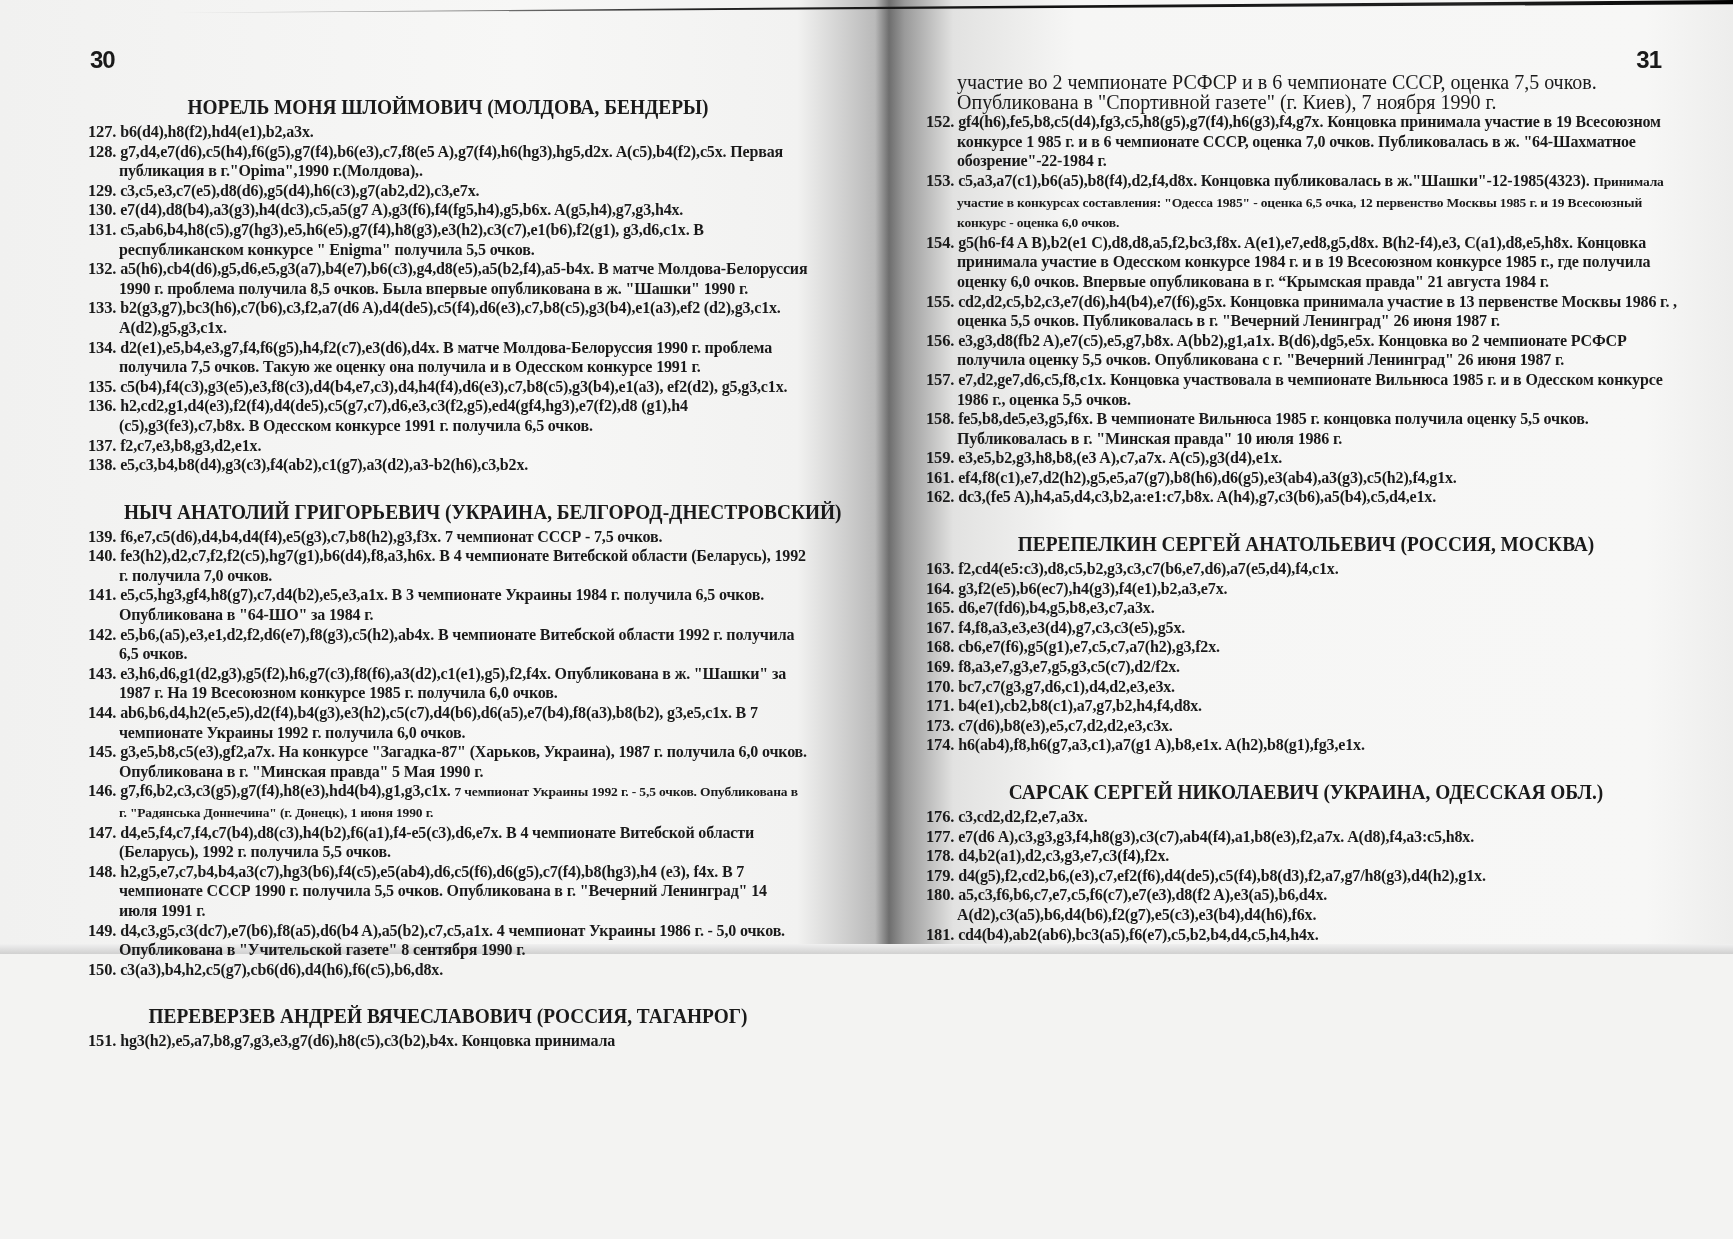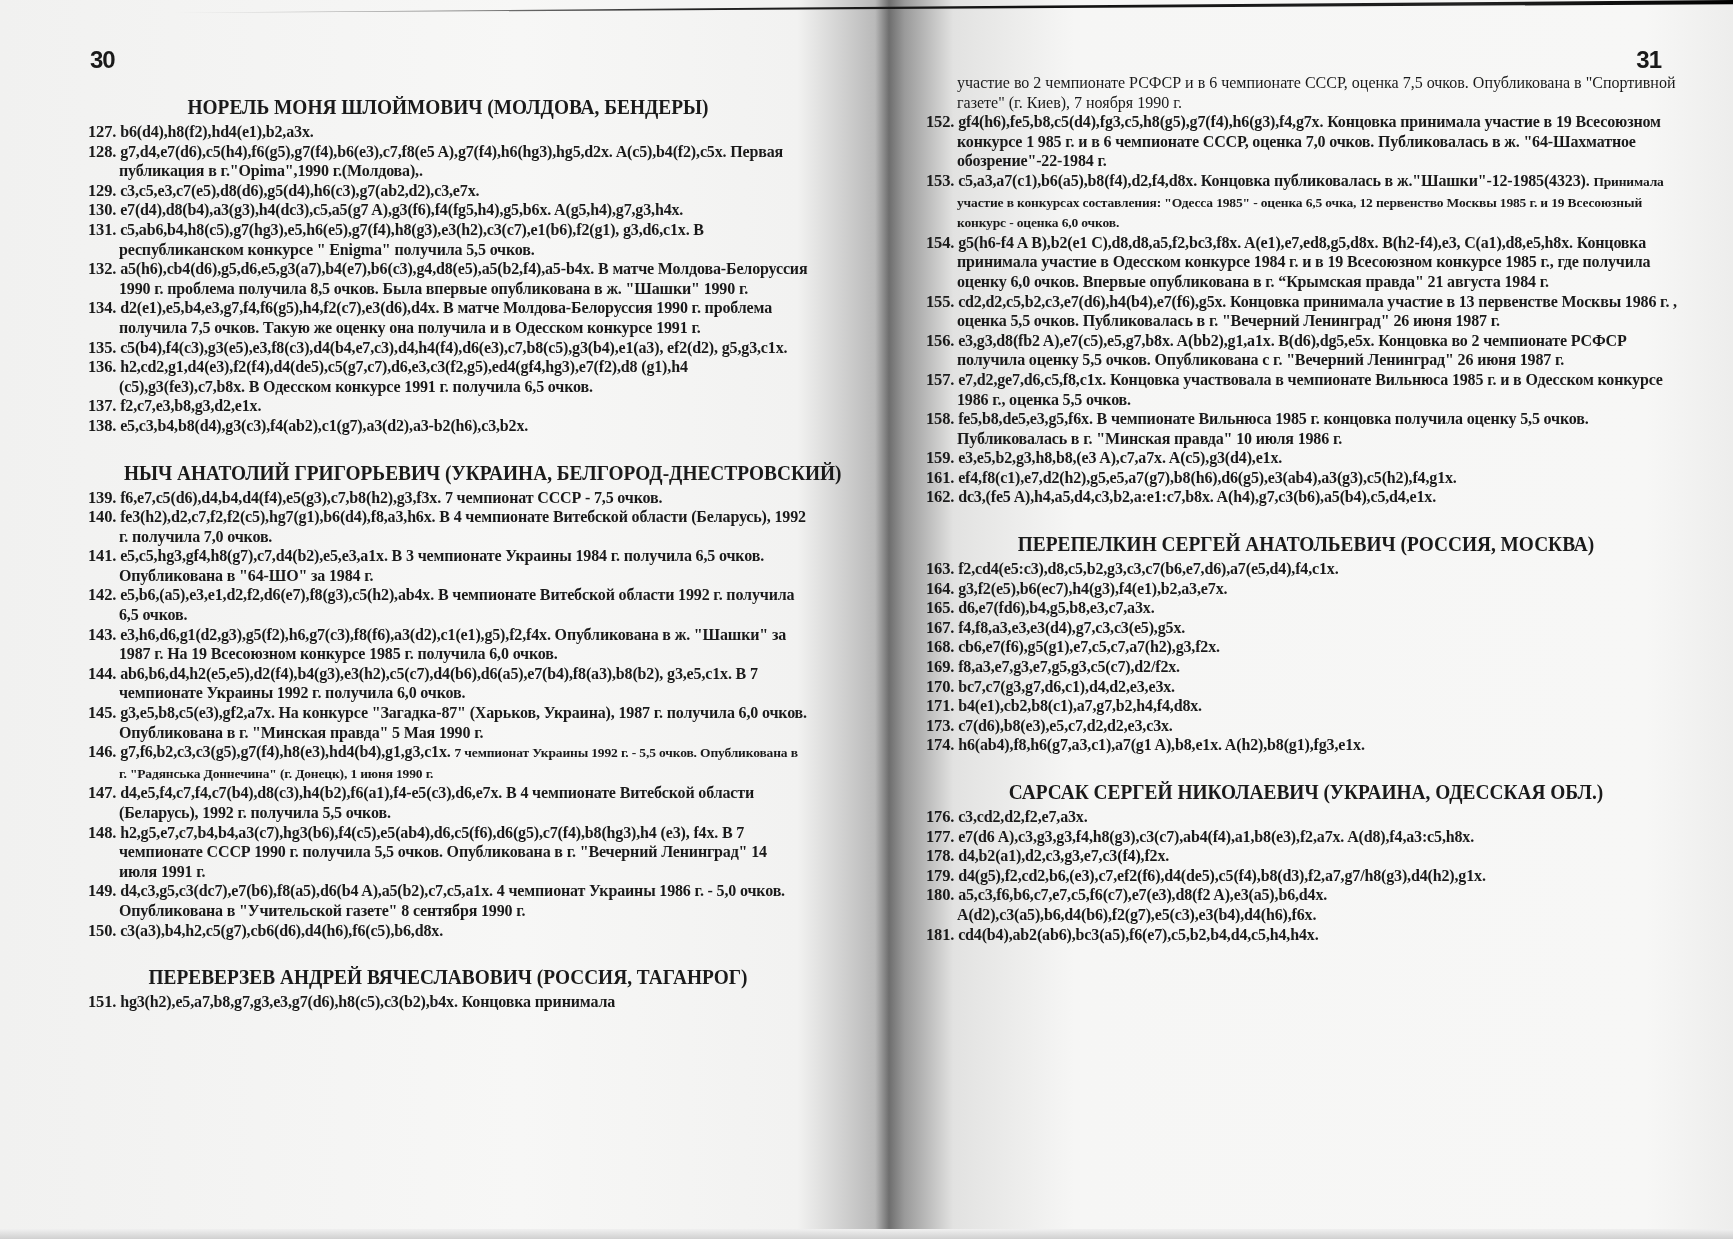--- a/index.html
+++ b/index.html
@@ -3,21 +3,21 @@
 <meta charset="utf-8">
 <style>
   html, body { margin:0; padding:0; }
   body {
     width:1733px; height:1239px; overflow:hidden; position:relative;
     background:#f3f3f2;
     font-family:"Liberation Serif", serif;
     color:#1a1a1a;
   }
   .spread {
-    position:absolute; left:0; top:0; width:1733px; height:1239px;
+    position:absolute; left:0; top:0; width:1733px; height:954px;
     background:linear-gradient(to right,#f1f1f0 0%,#f7f7f6 30%,#f2f2f1 46%,#b9b9b9 50.5%,#6e6e6e 51.3%,#9a9a9a 52.2%,#e2e2e1 55%,#f6f6f5 62%,#f7f7f6 95%,#ededec 100%);
     text-decoration:underline;
   }
   .top-edge {
     position:absolute; left:0; top:0; width:1733px; height:14px;
     background:linear-gradient(to right, transparent 0%, transparent 10%, #222 40%, #111 60%, #222 85%, #000 100%);
     clip-path:polygon(0 100%, 100% 0, 100% 30%, 0 100%);
   }
   .bottom-edge {
     position:absolute; left:0; bottom:0; width:1733px; height:10px;
@@ -42,40 +42,41 @@
   }
   .section { margin-bottom:24px; }
   .problem {
     font-size:16px; line-height:19.6px;
     padding-left:31px; text-indent:-31px;
     letter-spacing:-0.15px;
   }
   .problem .num { font-weight:bold; font-size:16.5px; }
   .problem .note { font-weight:bold; }
   .problem .small { font-size:13.5px; font-weight:bold; }
-  .cont { font-size:16px; line-height:19.6px; padding-left:31px; }
+  .cont { font-size:20px; line-height:19.6px; padding-left:31px; }
 </style>
 </head>
 <body>
 
 <div class="spread">
   <div class="top-edge"></div>
   <div class="bottom-edge"></div>
 
   <div class="page page-left">
     <div class="page-number">30</div>
     <div class="content" id="left-content">
         <div class="section">
           <div class="heading">НОРЕЛЬ МОНЯ ШЛОЙМОВИЧ (МОЛДОВА, БЕНДЕРЫ)</div>
           <div class="problem"><span class="num">127.</span><span> </span><span class="note">b6(d4),h8(f2),hd4(e1),b2,a3x.</span></div>
           <div class="problem"><span class="num">128.</span><span> </span><span class="note">g7,d4,e7(d6),c5(h4),f6(g5),g7(f4),b6(e3),c7,f8(e5 A),g7(f4),h6(hg3),hg5,d2x. A(c5),b4(f2),c5x. Первая публикация в г."Opima",1990 г.(Молдова),.</span></div>
           <div class="problem"><span class="num">129.</span><span> </span><span class="note">c3,c5,e3,c7(e5),d8(d6),g5(d4),h6(c3),g7(ab2,d2),c3,e7x.</span></div>
           <div class="problem"><span class="num">130.</span><span> </span><span class="note">e7(d4),d8(b4),a3(g3),h4(dc3),c5,a5(g7 A),g3(f6),f4(fg5,h4),g5,b6x.  A(g5,h4),g7,g3,h4x.</span></div>
           <div class="problem"><span class="num">131.</span><span> </span><span class="note">c5,ab6,b4,h8(c5),g7(hg3),e5,h6(e5),g7(f4),h8(g3),e3(h2),c3(c7),e1(b6),f2(g1),  g3,d6,c1x. В республиканском конкурсе " Enigma" получила 5,5 очков.</span></div>
           <div class="problem"><span class="num">132.</span><span> </span><span class="note">a5(h6),cb4(d6),g5,d6,e5,g3(a7),b4(e7),b6(c3),g4,d8(e5),a5(b2,f4),a5-b4x. В матче Молдова-Белоруссия 1990 г.  проблема получила 8,5 очков.  Была впервые опубликована в  ж. "Шашки" 1990 г.</span></div>
+          <div class="problem"><span class="num">133.</span><span> </span><span class="note">b2(g3,g7),bc3(h6),c7(b6),c3,f2,a7(d6 A),d4(de5),c5(f4),d6(e3),c7,b8(c5),g3(b4),e1(a3),ef2    (d2),g3,c1x.  A(d2),g5,g3,c1x.</span></div>
           <div class="problem"><span class="num">134.</span><span> </span><span class="note">d2(e1),e5,b4,e3,g7,f4,f6(g5),h4,f2(c7),e3(d6),d4x.  В  матче Молдова-Белоруссия 1990 г.  проблема получила 7,5 очков.  Такую же оценку она получила и в Одесском конкурсе 1991 г.</span></div>
           <div class="problem"><span class="num">135.</span><span> </span><span class="note">c5(b4),f4(c3),g3(e5),e3,f8(c3),d4(b4,e7,c3),d4,h4(f4),d6(e3),c7,b8(c5),g3(b4),e1(a3), ef2(d2), g5,g3,c1x.</span></div>
           <div class="problem"><span class="num">136.</span><span> </span><span class="note">h2,cd2,g1,d4(e3),f2(f4),d4(de5),c5(g7,c7),d6,e3,c3(f2,g5),ed4(gf4,hg3),e7(f2),d8 (g1),h4 (c5),g3(fe3),c7,b8x. В Одесском конкурсе 1991 г. получила 6,5 очков.</span></div>
           <div class="problem"><span class="num">137.</span><span> </span><span class="note">f2,c7,e3,b8,g3,d2,e1x.</span></div>
           <div class="problem"><span class="num">138.</span><span> </span><span class="note">e5,c3,b4,b8(d4),g3(c3),f4(ab2),c1(g7),a3(d2),a3-b2(h6),c3,b2x.</span></div>
         </div>
         <div class="section">
           <div class="heading">НЫЧ  АНАТОЛИЙ ГРИГОРЬЕВИЧ (УКРАИНА, БЕЛГОРОД-ДНЕСТРОВСКИЙ)</div>
           <div class="problem"><span class="num">139.</span><span> </span><span class="note">f6,e7,c5(d6),d4,b4,d4(f4),e5(g3),c7,b8(h2),g3,f3x. 7 чемпионат СССР - 7,5 очков.</span></div>
           <div class="problem"><span class="num">140.</span><span> </span><span class="note">fe3(h2),d2,c7,f2,f2(c5),hg7(g1),b6(d4),f8,a3,h6x. В 4 чемпионате Витебской области (Беларусь), 1992 г. получила 7,0 очков.</span></div>

